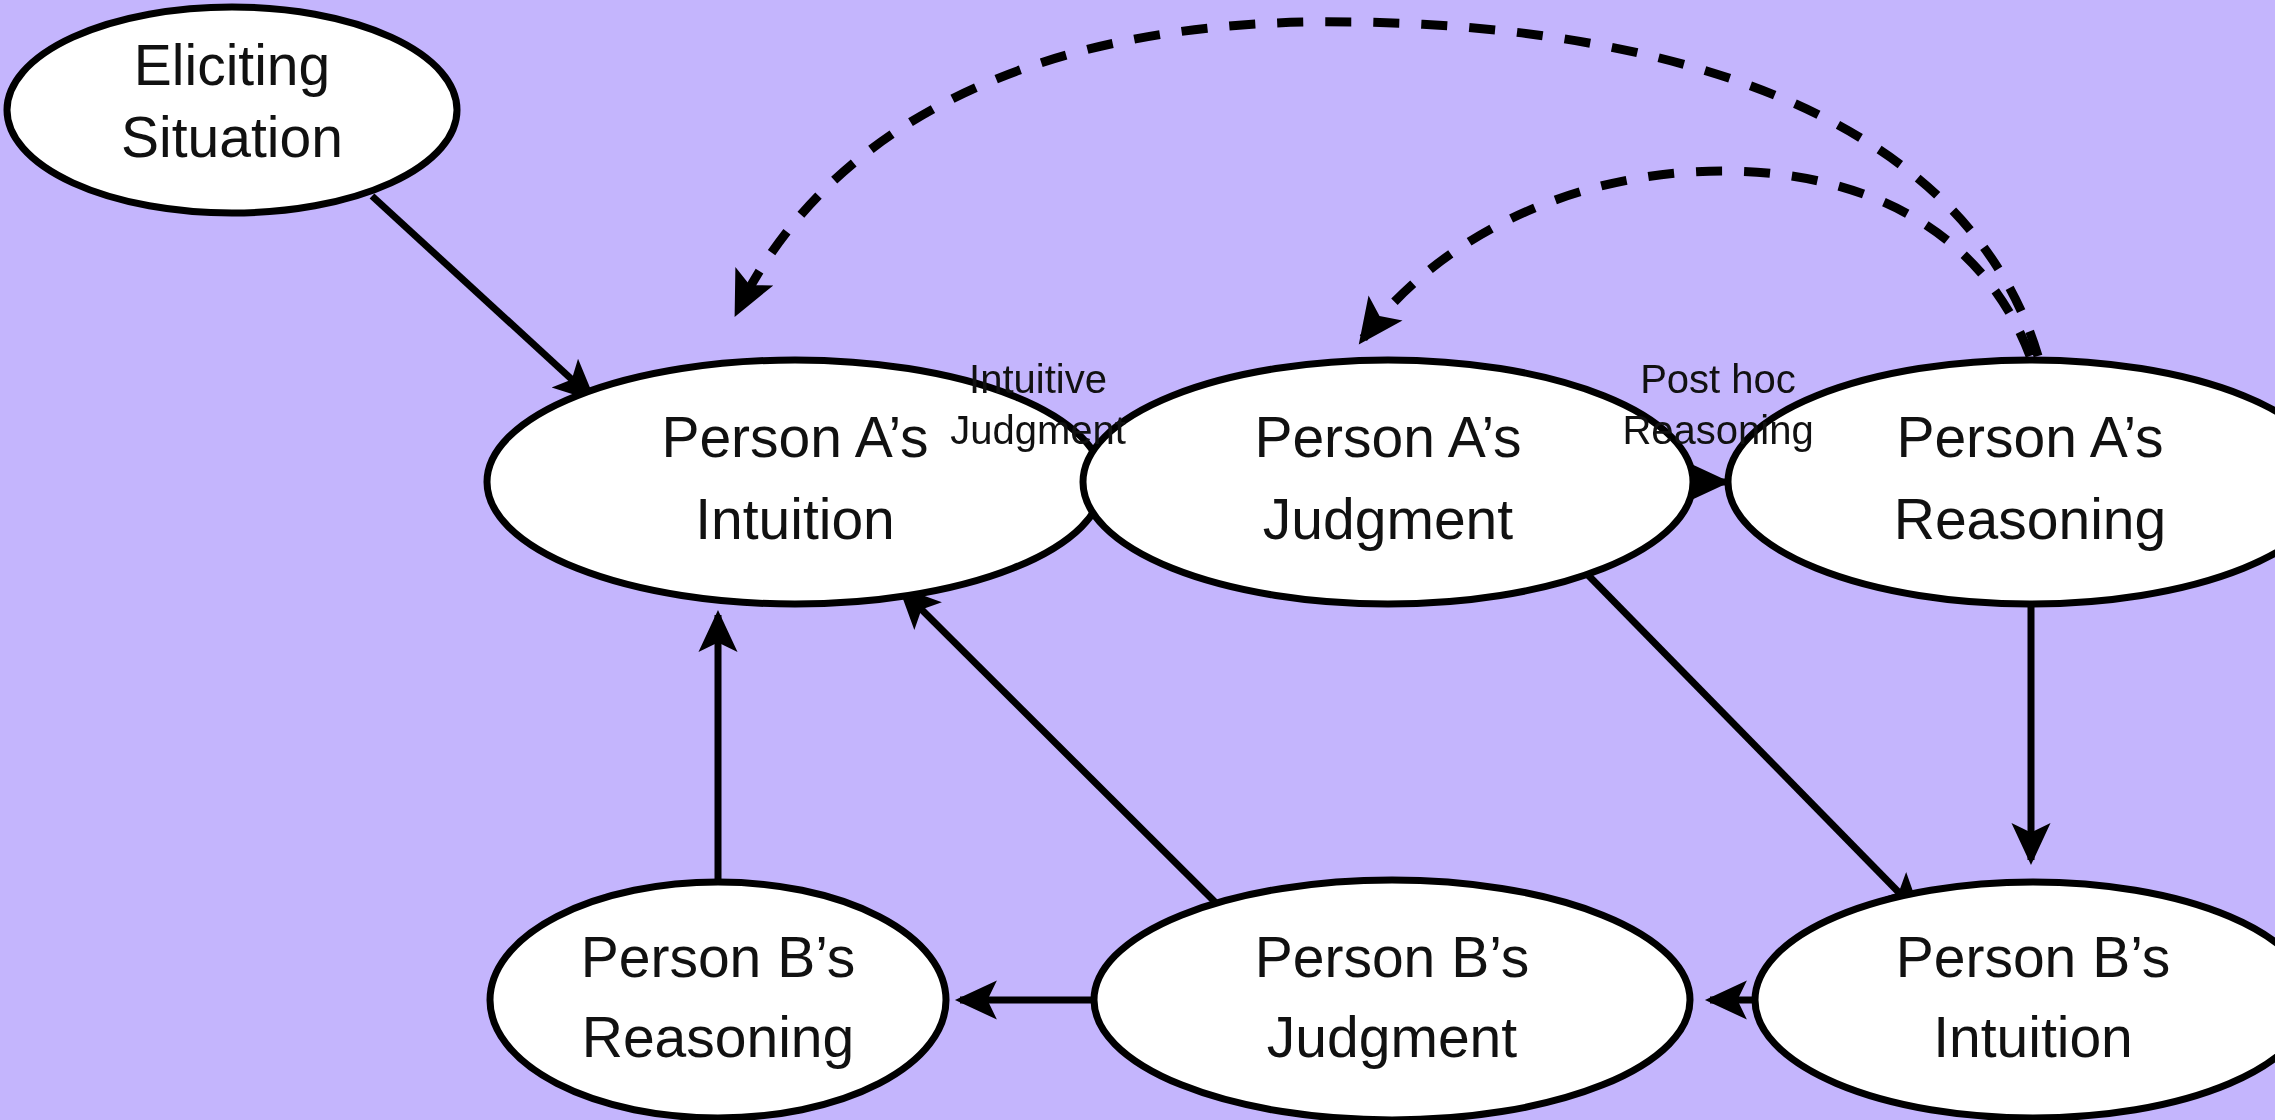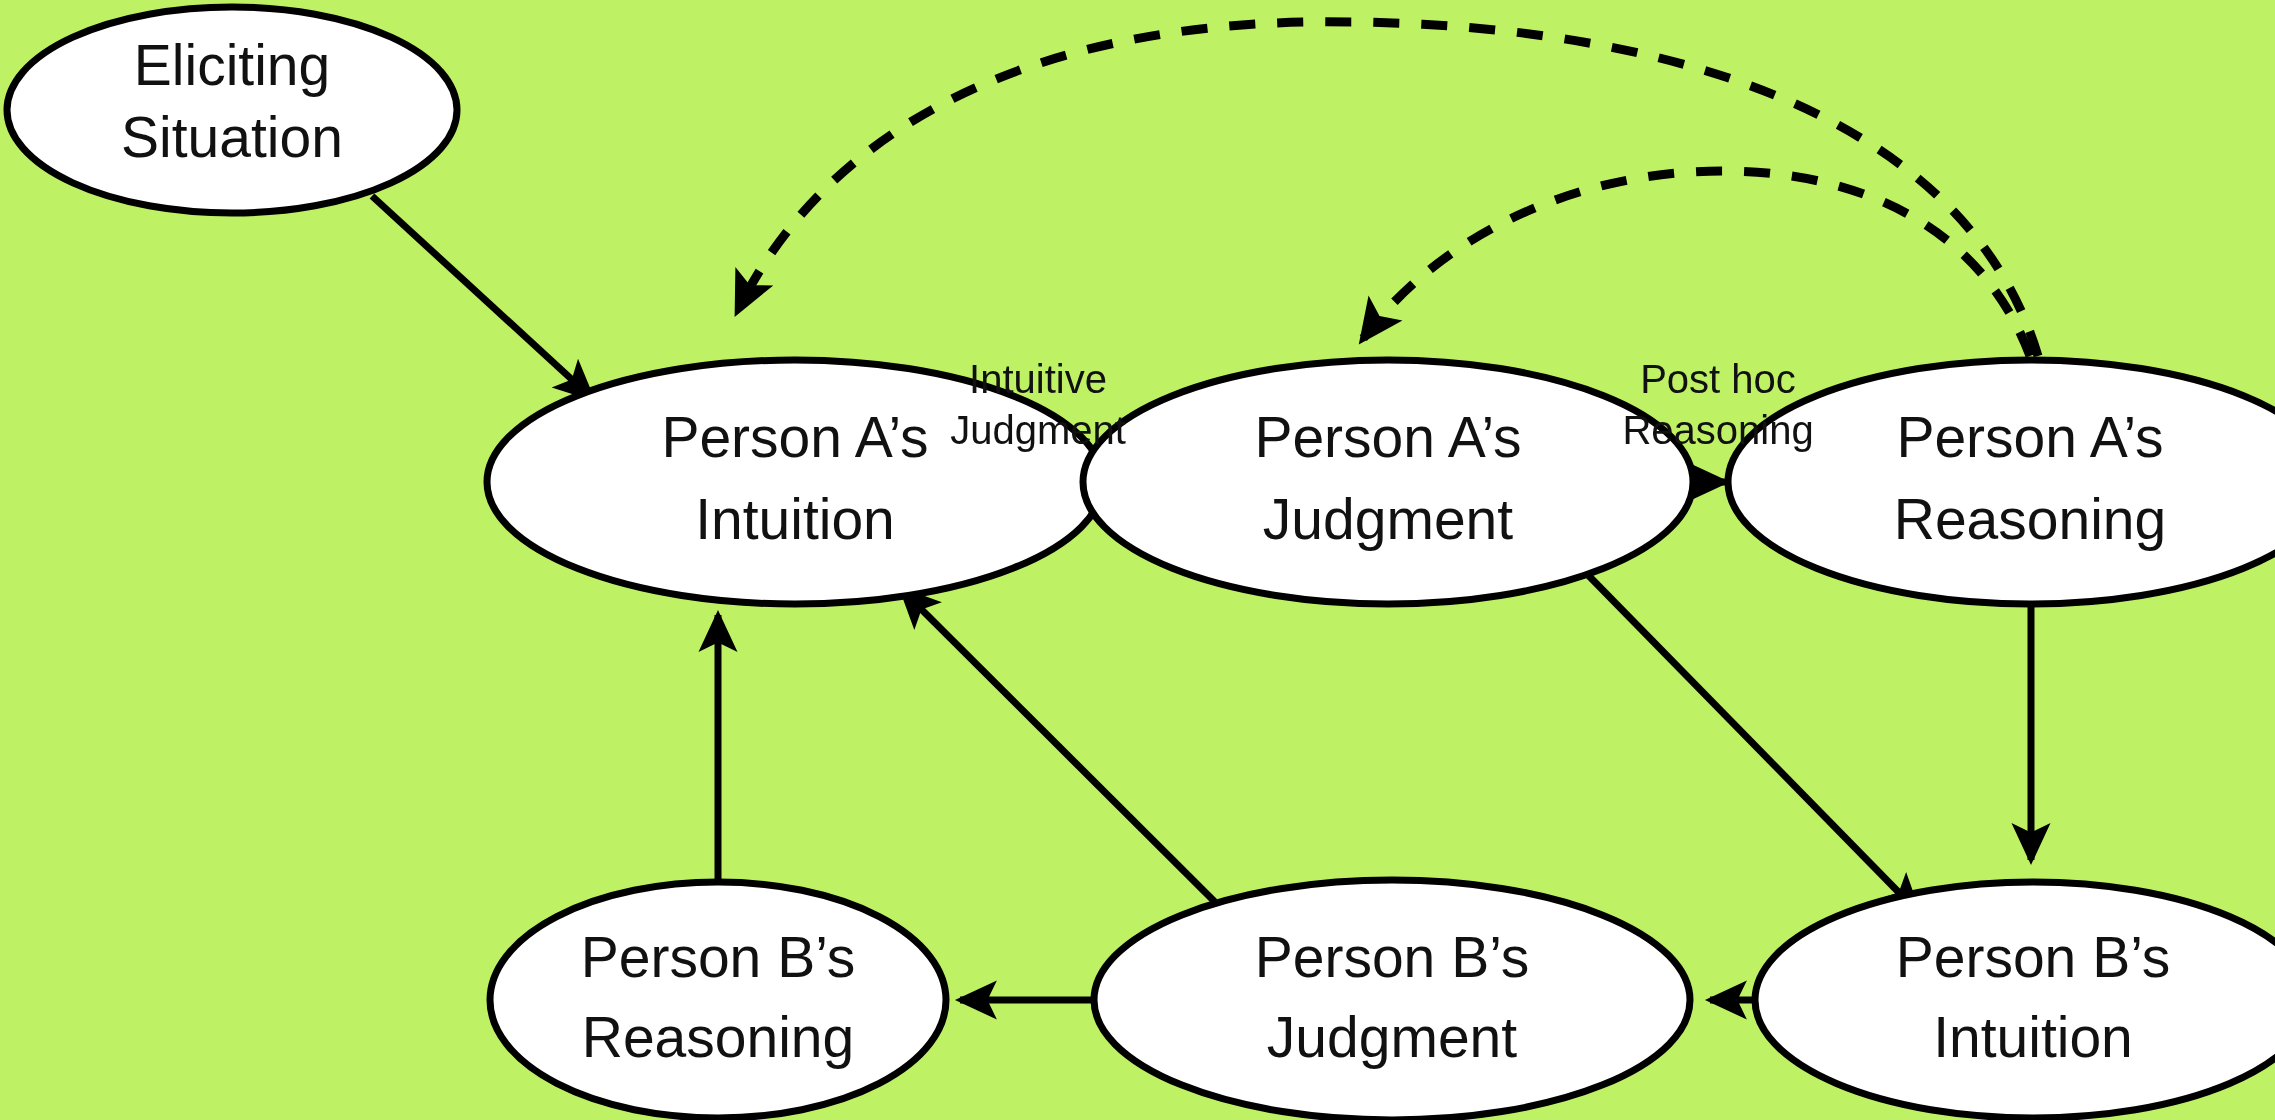--- a/index.html
+++ b/index.html
@@ -11,21 +11,21 @@
   body {
     width: 2275px;
     height: 1120px;
     font-family: "Liberation Sans", sans-serif;
     overflow: hidden;
   }
   #diagram-root {
     position: relative;
     width: 2275px;
     height: 1120px;
-    background: #bef264;
+    background: #c4b5fd;
   }
   svg#diagram-svg {
     display: block;
     width: 2275px;
     height: 1120px;
   }
   .node-ellipse {
     fill: #ffffff;
     stroke: #000000;
     stroke-width: 7;

